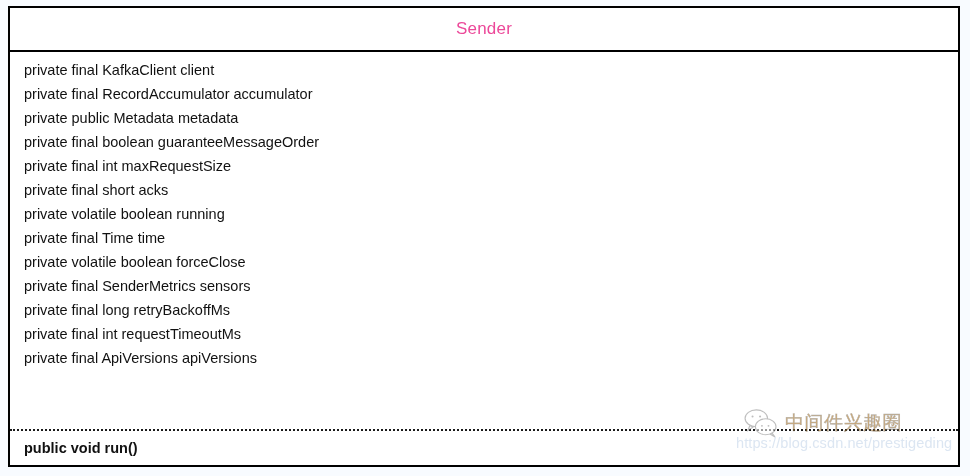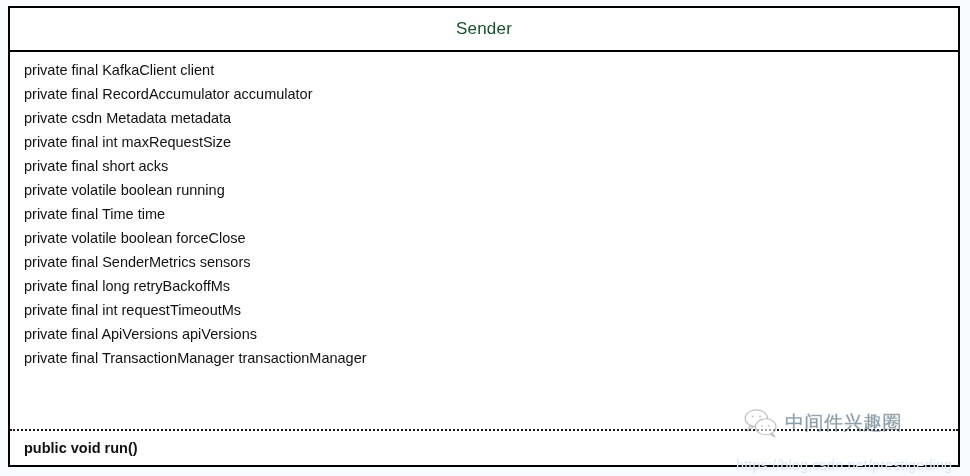--- a/index.html
+++ b/index.html
@@ -38,21 +38,21 @@
   
   .class-title {
     height: 44px;
     min-height: 44px;
     box-sizing: border-box;
     border-bottom: 2px solid #000000;
     display: flex;
     align-items: center;
     justify-content: center;
     font-size: 17px;
-    color: #14532d;
+    color: #ec4899;
     letter-spacing: 0.2px;
   }
 
   
   .class-attributes {
     flex: 1 1 auto;
     padding: 6px 0 2px 0;
     box-sizing: border-box;
     border-bottom: 2px dotted #1a1a1a;
   }
@@ -102,30 +102,30 @@
 
   .wm-logo {
     width: 38px;
     height: 30px;
     display: block;
   }
 
   .wm-text {
     font-size: 19px;
     line-height: 22px;
-    color: #0c4a6e;
+    color: #a16207;
     font-family: Liberation Serif, serif;
     letter-spacing: 0.5px;
     -webkit-text-stroke: 0.4px #6f6f6f;
   }
 
   .wm-url {
     position: absolute;
     left: 2px;
-    bottom: 0;
+    bottom: 22px;
     font-size: 14.5px;
     line-height: 17px;
     color: #dce6f2;
     white-space: nowrap;
     letter-spacing: 0.1px;
   }
 </style>
 </head>
 <body>
 
@@ -133,31 +133,31 @@
 
   <div class="uml-class">
 
     <div class="class-title">
       <span>Sender</span>
     </div>
 
     <div class="class-attributes">
       <div class="member-line">private final KafkaClient client</div>
       <div class="member-line">private final RecordAccumulator accumulator</div>
-      <div class="member-line">private csdn Metadata metadata</div>
+      <div class="member-line">private public Metadata metadata</div>
+      <div class="member-line">private final boolean guaranteeMessageOrder</div>
       <div class="member-line">private final int maxRequestSize</div>
       <div class="member-line">private final short acks</div>
       <div class="member-line">private volatile boolean running</div>
       <div class="member-line">private final Time time</div>
       <div class="member-line">private volatile boolean forceClose</div>
       <div class="member-line">private final SenderMetrics sensors</div>
       <div class="member-line">private final long retryBackoffMs</div>
       <div class="member-line">private final int requestTimeoutMs</div>
       <div class="member-line">private final ApiVersions apiVersions</div>
-      <div class="member-line">private final TransactionManager transactionManager</div>
     </div>
 
     <div class="class-operations">
       <div class="member-line">public void run()</div>
     </div>
 
   </div>
 
   <div class="watermark">
     <div class="wm-brand">

